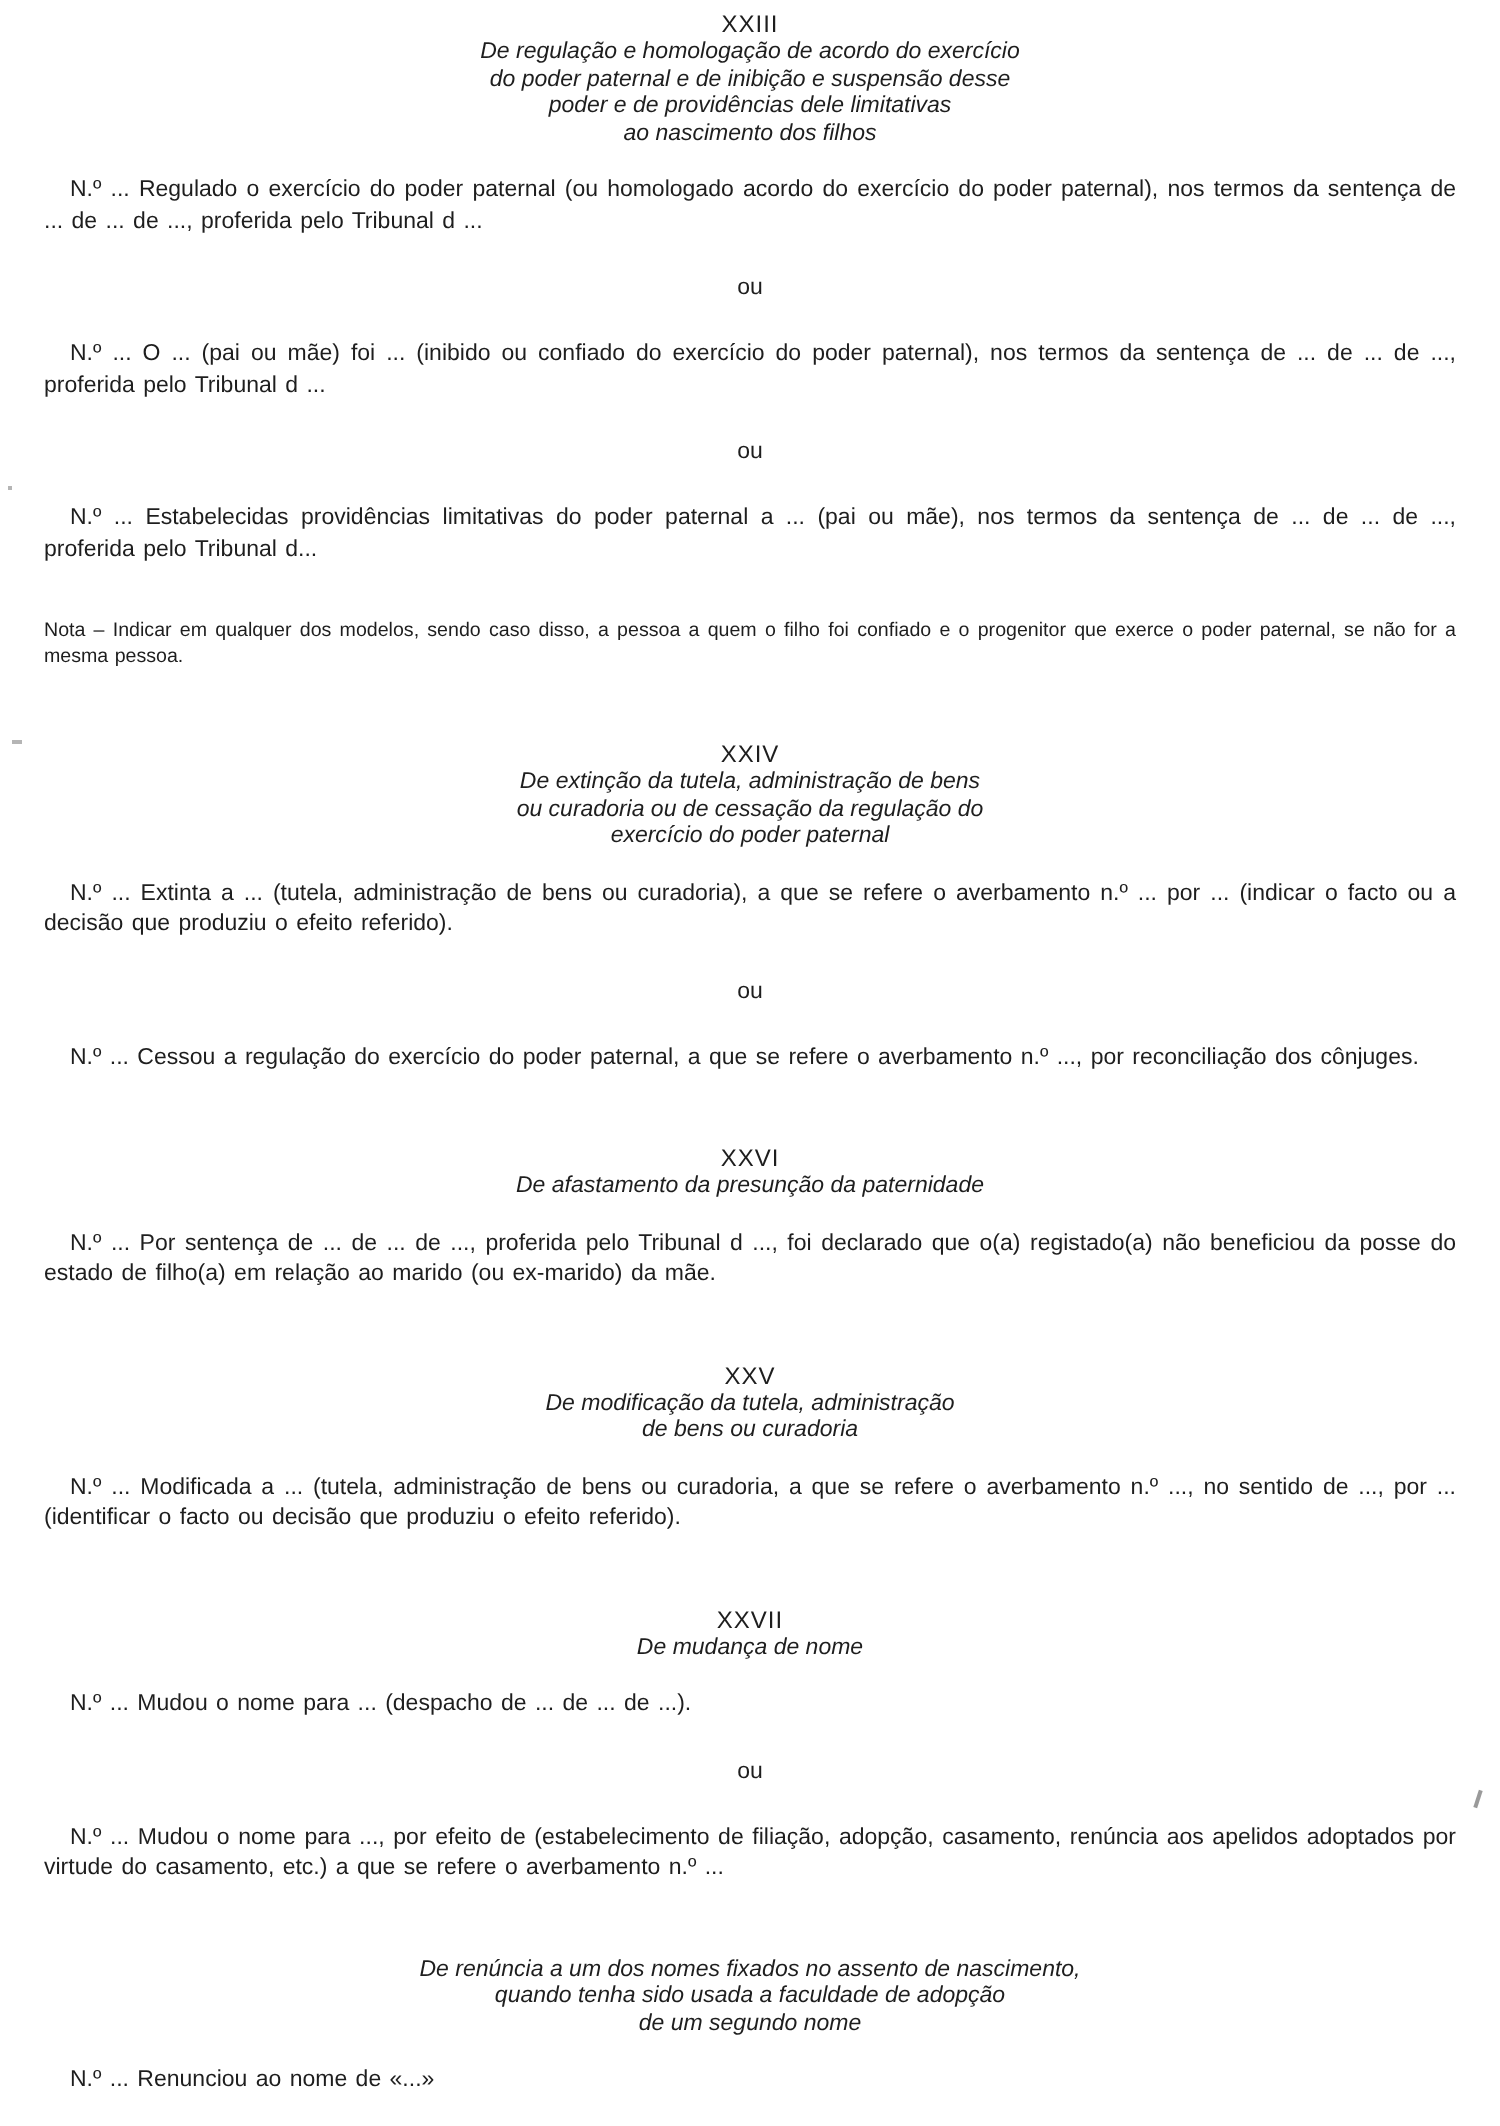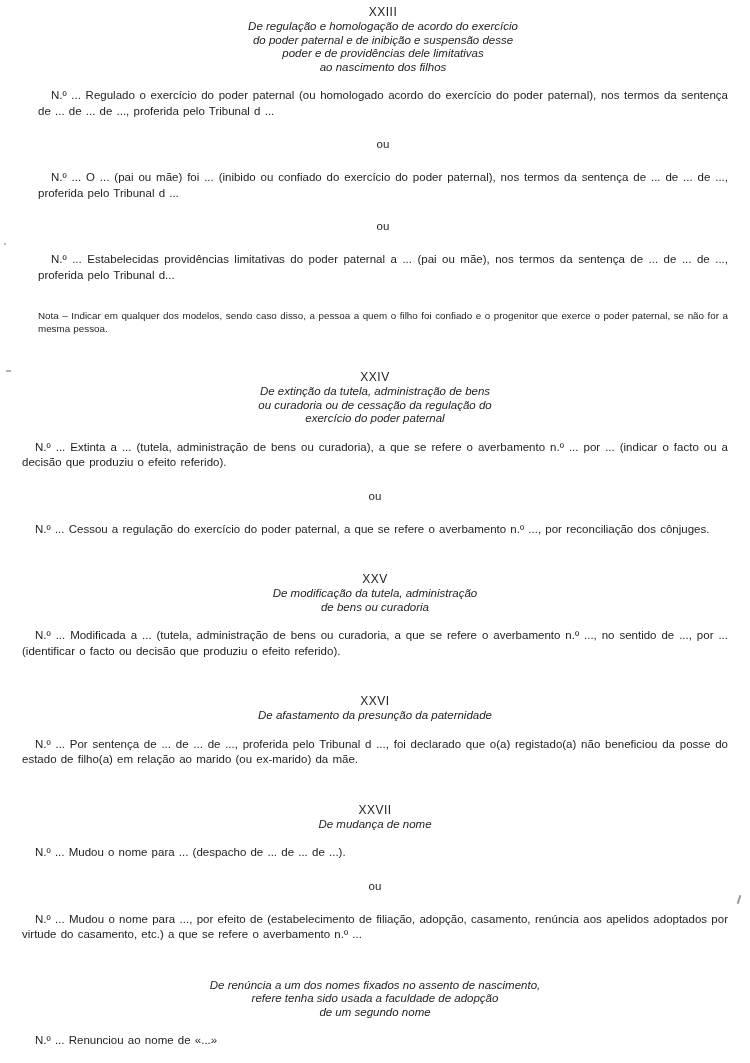--- a/index.html
+++ b/index.html
@@ -8,21 +8,21 @@
     width: 750px; height: 1063px;
     background: #ffffff;
     color: #1e1e1e;
     font-family: "Liberation Sans", "DejaVu Sans", sans-serif;
     font-size: 11.5px;
     position: relative;
     overflow: hidden;
   }
   .page { padding: 6px 22px 10px 22px; }
   .doc-section { margin-top: 36px; }
-  .doc-section:first-child { margin-top: 0; margin-left: 16px; }
+  .doc-section:first-child { margin-top: 0; }
   .numeral {
     text-align: center;
     font-size: 12px;
     letter-spacing: 0.5px;
     line-height: 13px;
   }
   .title {
     text-align: center;
     white-space: pre-line;
     line-height: 13.5px;
@@ -72,43 +72,43 @@
     <div class="numeral">XXIV</div>
     <div class="title">De extinção da tutela, administração de bens
 ou curadoria ou de cessação da regulação do
 exercício do poder paternal</div>
     <p class="para">N.º ... Extinta a ... (tutela, administração de bens ou curadoria), a que se refere o averbamento n.º ... por ... (indicar o facto ou a decisão que produziu o efeito referido).</p>
     <div class="sep">ou</div>
     <p class="para">N.º ... Cessou a regulação do exercício do poder paternal, a que se refere o averbamento n.º ..., por reconciliação dos cônjuges.</p>
   </section>
 
   <section class="doc-section">
+    <div class="numeral">XXVI</div>
+    <div class="title">De afastamento da presunção da paternidade</div>
+    <p class="para">N.º ... Por sentença de ... de ... de ..., proferida pelo Tribunal d ..., foi declarado que o(a) registado(a) não beneficiou da posse do estado de filho(a) em relação ao marido (ou ex-marido) da mãe.</p>
+  </section>
+
+  <section class="doc-section">
     <div class="numeral">XXV</div>
     <div class="title">De modificação da tutela, administração
 de bens ou curadoria</div>
     <p class="para">N.º ... Modificada a ... (tutela, administração de bens ou curadoria, a que se refere o averbamento n.º ..., no sentido de ..., por ... (identificar o facto ou decisão que produziu o efeito referido).</p>
-  </section>
-
-  <section class="doc-section">
-    <div class="numeral">XXVI</div>
-    <div class="title">De afastamento da presunção da paternidade</div>
-    <p class="para">N.º ... Por sentença de ... de ... de ..., proferida pelo Tribunal d ..., foi declarado que o(a) registado(a) não beneficiou da posse do estado de filho(a) em relação ao marido (ou ex-marido) da mãe.</p>
   </section>
 
   <section class="doc-section">
     <div class="numeral">XXVII</div>
     <div class="title">De mudança de nome</div>
     <p class="para">N.º ... Mudou o nome para ... (despacho de ... de ... de ...).</p>
     <div class="sep">ou</div>
     <p class="para">N.º ... Mudou o nome para ..., por efeito de (estabelecimento de filiação, adopção, casamento, renúncia aos apelidos adoptados por virtude do casamento, etc.) a que se refere o averbamento n.º ...</p>
   </section>
 
   <section class="doc-section">
     <div class="title">De renúncia a um dos nomes fixados no assento de nascimento,
-refere tenha sido usada a faculdade de adopção
+quando tenha sido usada a faculdade de adopção
 de um segundo nome</div>
     <p class="para">N.º ... Renunciou ao nome de «...»</p>
   </section>
 
 </div>
 
 <div class="artifact a1"></div>
 <div class="artifact a2"></div>
 <div class="artifact a3"></div>
 

